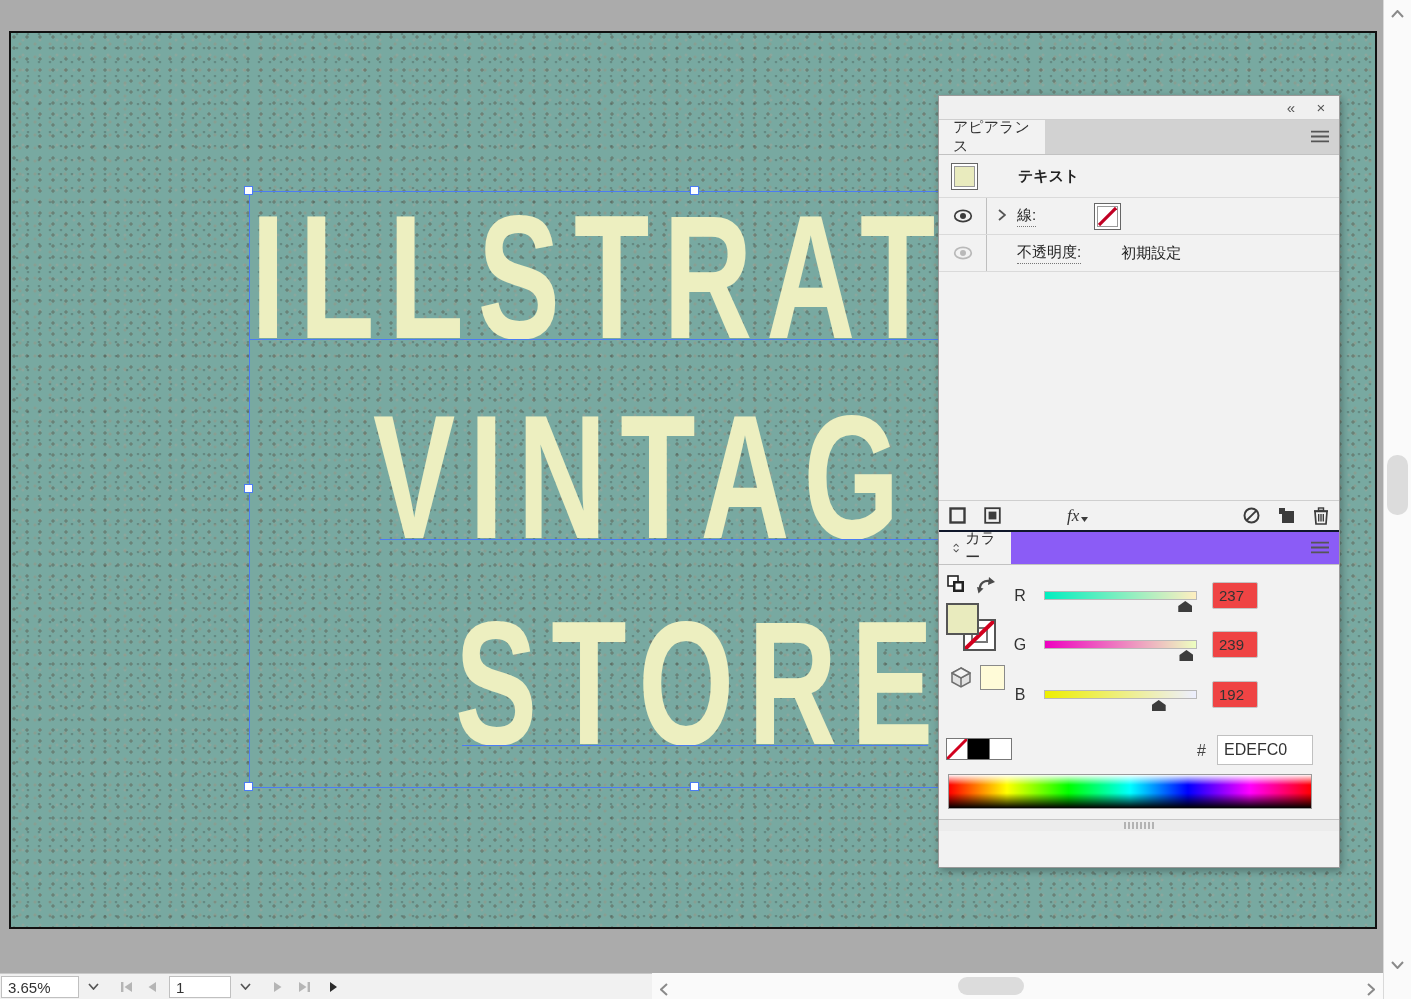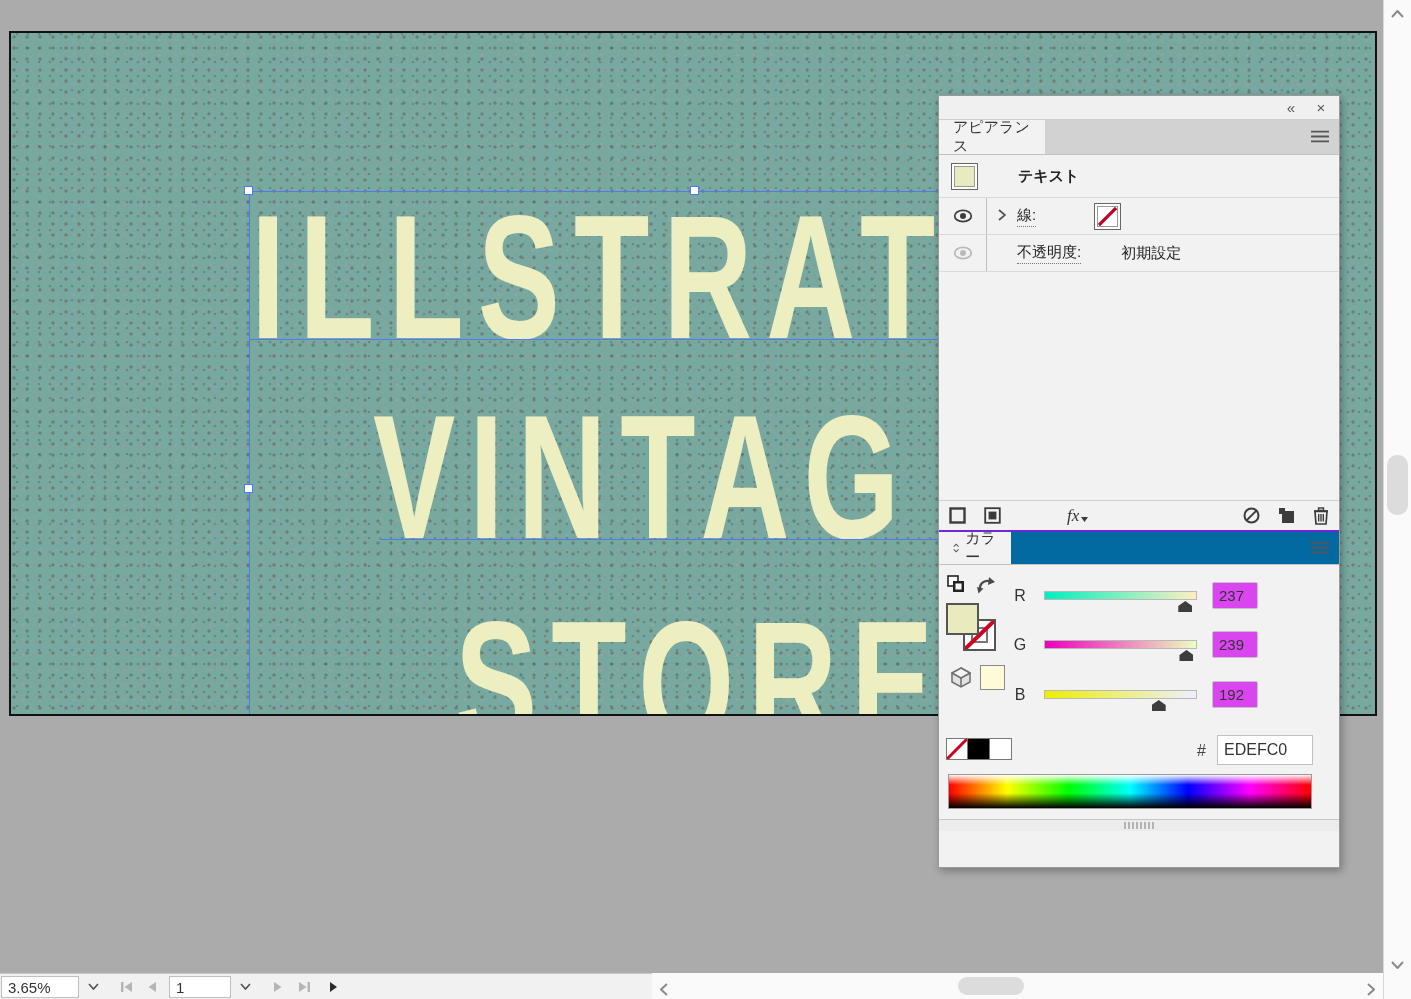--- a/index.html
+++ b/index.html
@@ -1,21 +1,21 @@
 <!DOCTYPE html>
 <html><head>
 <meta charset="utf-8">
 <style>
   * { margin:0; padding:0; box-sizing:border-box; }
   html,body { width:1411px; height:999px; overflow:hidden; }
   body { font-family:"Liberation Sans", sans-serif; background:#ababab; position:relative; }
 
   
   .artboard{
-    position:absolute; left:9px; top:31px; width:1368px; height:685px;
+    position:absolute; left:9px; top:31px; width:1368px; height:898px;
     border:2px solid #111; overflow:hidden;
     background-color:#78a9a1;
     background-image:
       radial-gradient(circle at 3px 4px,  rgba(86,82,70,.45) 1.3px, transparent 2px),
       radial-gradient(circle at 9px 11px, rgba(150,148,132,.5) 1.2px, transparent 1.9px),
       radial-gradient(circle at 6px 1px,  rgba(60,75,70,.33) 1px,  transparent 1.7px),
       radial-gradient(circle at 12px 7px, rgba(172,162,150,.38) 1.1px, transparent 1.8px);
     background-size:13px 11px, 15px 13px, 11px 14px, 17px 15px;
   }
   .art-line{
@@ -61,27 +61,27 @@
   .fill-chip{ width:26px; height:26px; border:1px solid #9a9a9a; background:#e9ebbe; }
   .fill-dd{ width:26px; height:26px; background:#fff; border:1px solid #c0c0c0; border-left:none;
             display:flex; align-items:center; justify-content:center; cursor:pointer; }
   .ap-iconbar{ position:absolute; left:0; right:0; bottom:0; height:30px; border-top:1px solid #cfcfcf;
                display:flex; align-items:center; padding:0 10px; gap:18px; background:#f2f2f2; }
   .ap-sp{ flex:1; }
   .icon-btn{ display:flex; align-items:center; justify-content:center; cursor:pointer; color:#3c3c3c; }
   .fx-label{ font-style:italic; font-family:"Liberation Serif", serif; font-size:17px; color:#333;margin-left:48px; }
 
   
-  .col-tabbar{ height:35px; background:#0369a1; position:relative; border-top:2px solid #6d28d9; border-bottom:1px solid #c2c2c2; }
+  .col-tabbar{ height:35px; background:#8b5cf6; position:relative; border-top:2px solid #0f172a; border-bottom:1px solid #c2c2c2; }
   .col-content{ position:relative; height:254px; background:#f2f2f2; }
   .slider-row{ position:absolute; left:105px; width:153px; height:9px; border:1px solid #b9b9b9; }
   .slider-handle{ position:absolute; top:9px; width:14px; height:11px; background:#3d3d3d;
                   clip-path:polygon(50% 0,100% 45%,100% 100%,0 100%,0 45%); margin-left:-7px; cursor:pointer; }
   .ch-label{ position:absolute; left:70px; width:22px; text-align:center; color:#333; font-size:16px; }
-  .val-box{ position:absolute; left:273px; width:46px; height:27px; background:#d946ef; border:1px solid #c4c4c4;
+  .val-box{ position:absolute; left:273px; width:46px; height:27px; background:#ef4444; border:1px solid #c4c4c4;
             border-radius:2px; font-size:15px; color:#333; padding:4px 6px; }
   .track-r{ background:linear-gradient(to right, rgb(0,239,192), rgb(255,239,192)); }
   .track-g{ background:linear-gradient(to right, rgb(237,0,192), rgb(237,255,192)); }
   .track-b{ background:linear-gradient(to right, rgb(237,239,0), rgb(237,239,255)); }
   .mini-sw{ position:absolute; width:22px; height:22px; border:1px solid #777; background:#fff; overflow:hidden; }
   .spectrum{
     position:absolute; left:9px; top:209px; width:364px; height:35px; border:1px solid #9a9a9a; cursor:crosshair;
     background:
       linear-gradient(to bottom, rgba(255,255,255,.95), rgba(255,255,255,0) 30%, rgba(0,0,0,0) 55%, #000 100%),
       linear-gradient(to right,#f00 0%,#ff0 16%,#0f0 33%,#0ff 50%,#00f 66%,#f0f 83%,#f00 100%);

